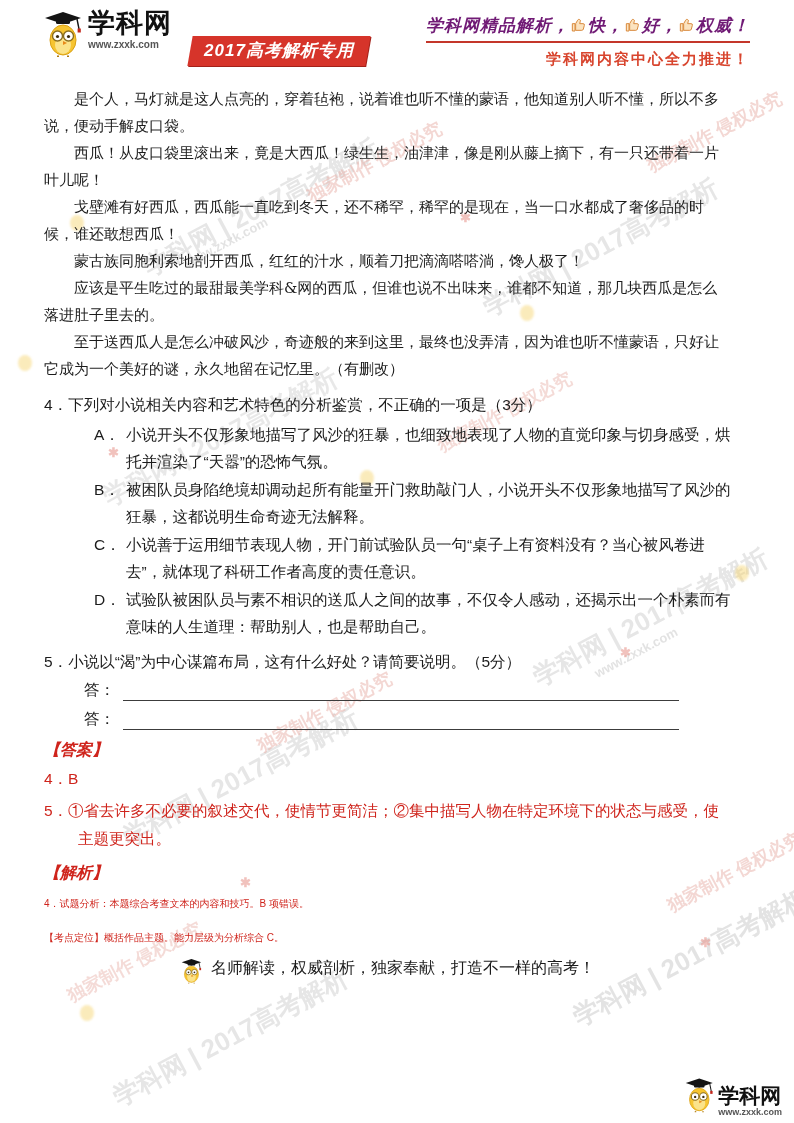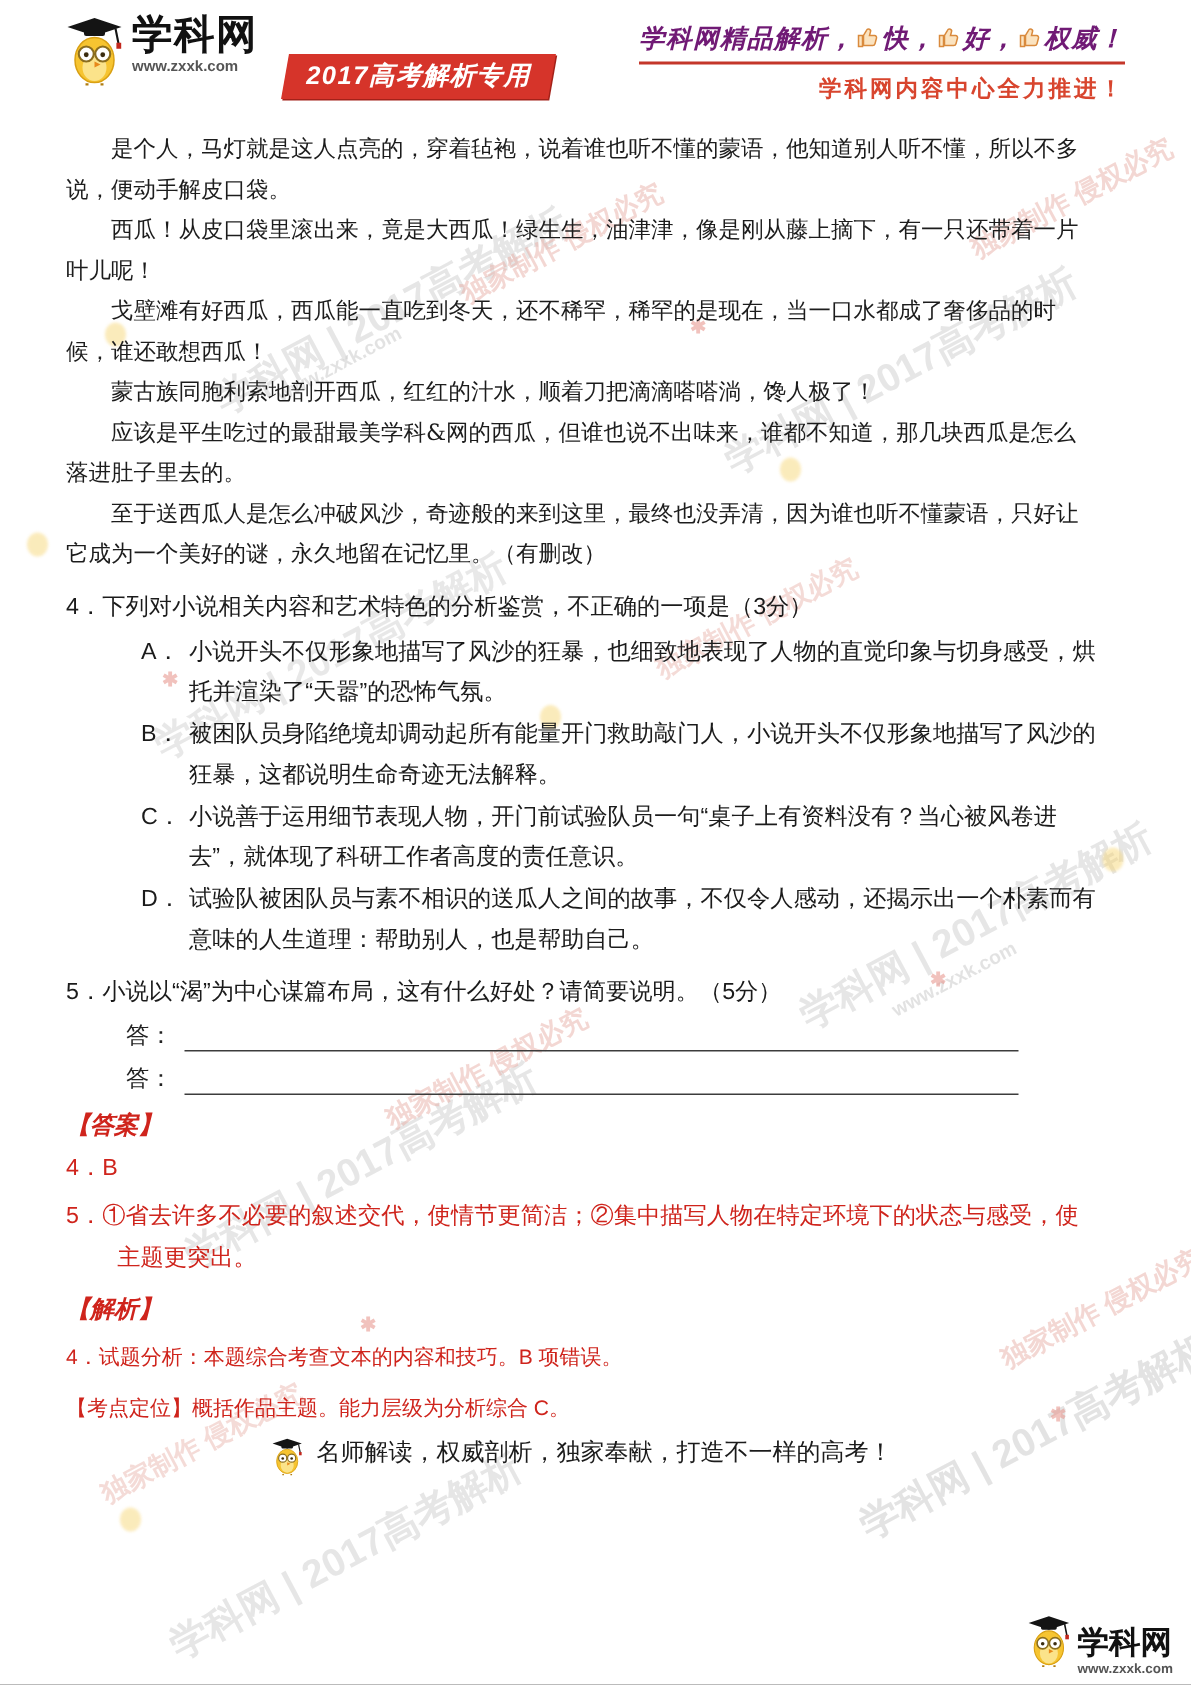--- a/index.html
+++ b/index.html
@@ -43,21 +43,21 @@
   .q-line{font-size:15.5px;line-height:28px;color:#1b1b1b;margin:4px 0 2px;}
   .option{display:flex;margin:1px 0;padding-left:50px;font-size:15.5px;line-height:27px;color:#1b1b1b;}
   .opt-label{flex:0 0 32px;}
   .opt-text{flex:1;}
   .answer-row{display:flex;align-items:flex-end;padding-left:40px;margin:4px 0 8px;font-size:15.5px;}
   .answer-rule{flex:1;max-width:556px;border-bottom:1.5px solid #3c3c3c;height:1.25em;margin-left:8px;}
   
   .section-label{color:#cf241c;font-size:16px;font-weight:bold;margin:10px 0 4px;font-style:italic;}
   .ans-item{color:#cf241c;font-size:15.5px;line-height:28px;margin:4px 0;
             padding-left:2.2em;text-indent:-2.2em;}
-  .ana-item{color:#cf241c;font-size:14px;line-height:28px;margin:6px 0;}
+  .ana-item{color:#cf241c;font-size:10px;line-height:28px;margin:6px 0;}
   
   .tagline{display:flex;justify-content:center;align-items:flex-start;gap:8px;
            margin-top:6px;font-size:16px;color:#1b1b1b;}
   .corner-logo{position:absolute;right:12px;bottom:6px;display:flex;align-items:flex-end;z-index:2;}
   .corner-text{margin-left:3px;line-height:1;}
   .corner-name{font-size:21px;font-weight:bold;color:#111;}
   .corner-url{font-size:9px;color:#555;font-weight:bold;margin-top:2px;}
 </style>
 </head>
 <body>

